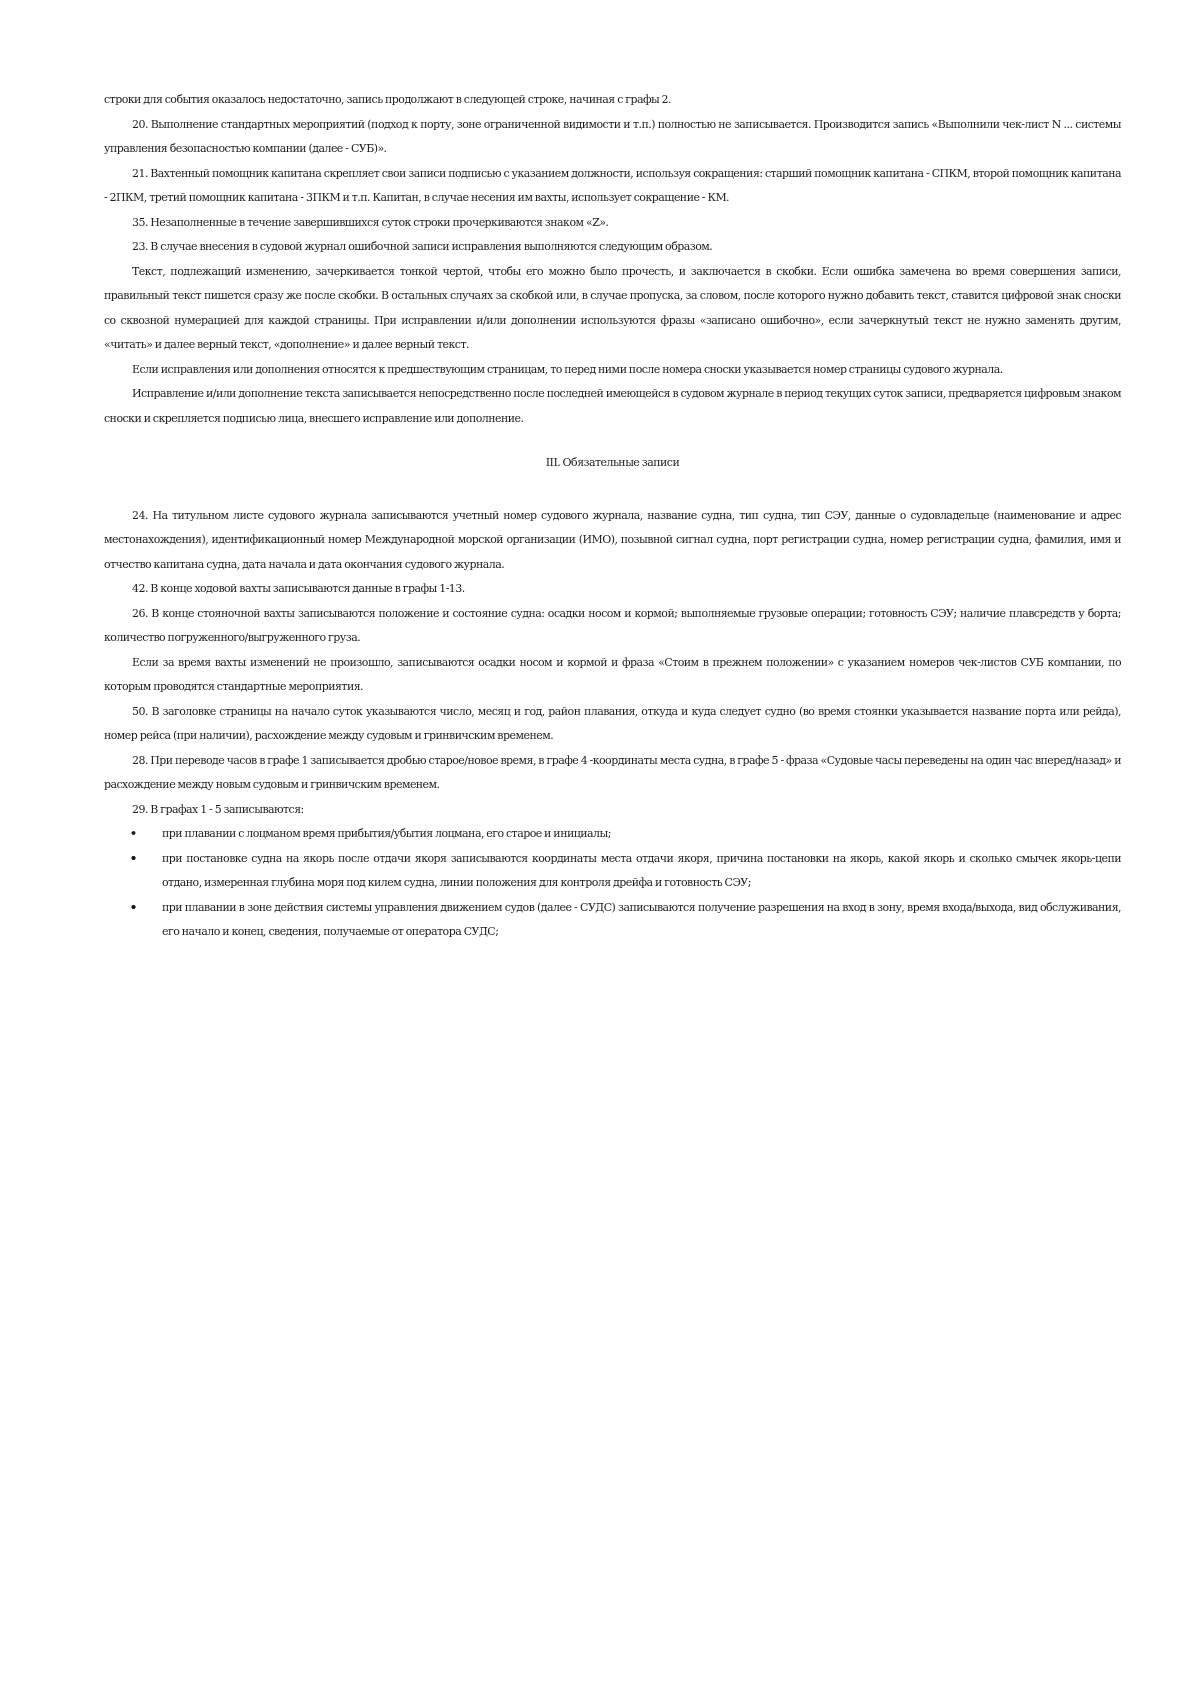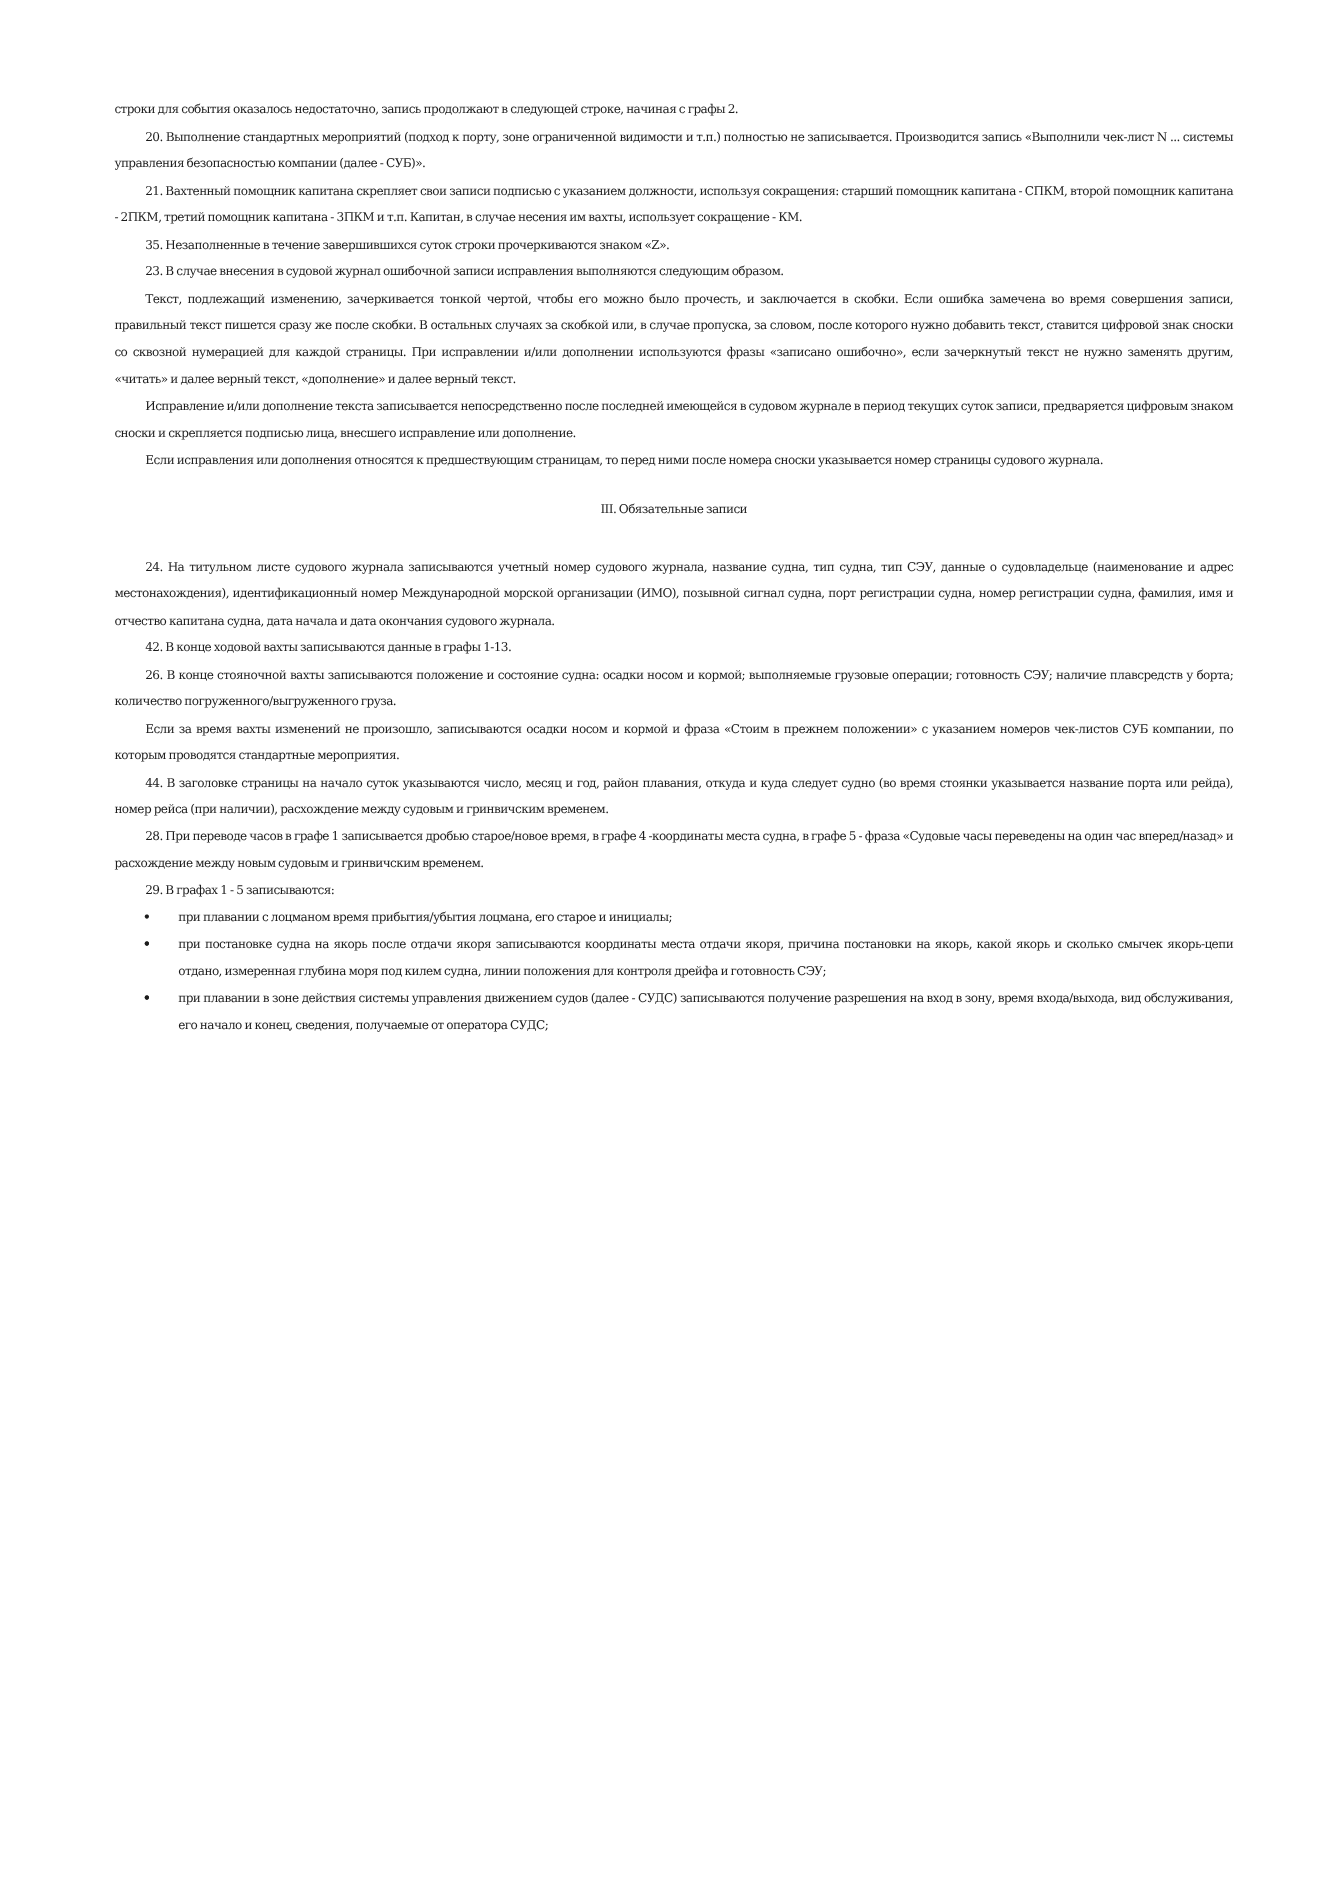--- a/index.html
+++ b/index.html
@@ -20,30 +20,30 @@
 </head>
 <body>
 
 <div class="page">
   <p class="p noindent">строки для события оказалось недостаточно, запись продолжают в следующей строке, начиная с графы 2.</p>
   <p class="p">20. Выполнение стандартных мероприятий (подход к порту, зоне ограниченной видимости и т.п.) полностью не записывается. Производится запись «Выполнили чек-лист N ... системы управления безопасностью компании (далее - СУБ)».</p>
   <p class="p">21. Вахтенный помощник капитана скрепляет свои записи подписью с указанием должности, используя сокращения: старший помощник капитана - СПКМ, второй помощник капитана - 2ПКМ, третий помощник капитана - 3ПКМ и т.п. Капитан, в случае несения им вахты, использует сокращение - КМ.</p>
   <p class="p">35. Незаполненные в течение завершившихся суток строки прочеркиваются знаком «Z».</p>
   <p class="p">23. В случае внесения в судовой журнал ошибочной записи исправления выполняются следующим образом.</p>
   <p class="p">Текст, подлежащий изменению, зачеркивается тонкой чертой, чтобы его можно было прочесть, и заключается в скобки. Если ошибка замечена во время совершения записи, правильный текст пишется сразу же после скобки. В остальных случаях за скобкой или, в случае пропуска, за словом, после которого нужно добавить текст, ставится цифровой знак сноски со сквозной нумерацией для каждой страницы. При исправлении и/или дополнении используются фразы «записано ошибочно», если зачеркнутый текст не нужно заменять другим, «читать» и далее верный текст, «дополнение» и далее верный текст.</p>
+  <p class="p">Если исправления или дополнения относятся к предшествующим страницам, то перед ними после номера сноски указывается номер страницы судового журнала.</p>
   <p class="p">Исправление и/или дополнение текста записывается непосредственно после последней имеющейся в судовом журнале в период текущих суток записи, предваряется цифровым знаком сноски и скрепляется подписью лица, внесшего исправление или дополнение.</p>
-  <p class="p">Если исправления или дополнения относятся к предшествующим страницам, то перед ними после номера сноски указывается номер страницы судового журнала.</p>
 
   <p class="heading">III. Обязательные записи</p>
 
   <p class="p">24. На титульном листе судового журнала записываются учетный номер судового журнала, название судна, тип судна, тип СЭУ, данные о судовладельце (наименование и адрес местонахождения), идентификационный номер Международной морской организации (ИМО), позывной сигнал судна, порт регистрации судна, номер регистрации судна, фамилия, имя и отчество капитана судна, дата начала и дата окончания судового журнала.</p>
   <p class="p">42. В конце ходовой вахты записываются данные в графы 1-13.</p>
   <p class="p">26. В конце стояночной вахты записываются положение и состояние судна: осадки носом и кормой; выполняемые грузовые операции; готовность СЭУ; наличие плавсредств у борта; количество погруженного/выгруженного груза.</p>
   <p class="p">Если за время вахты изменений не произошло, записываются осадки носом и кормой и фраза «Стоим в прежнем положении» с указанием номеров чек-листов СУБ компании, по которым проводятся стандартные мероприятия.</p>
-  <p class="p">44. В заголовке страницы на начало суток указываются число, месяц и год, район плавания, откуда и куда следует судно (во время стоянки указывается название порта или рейда), номер рейса (при наличии), расхождение между судовым и гринвичским временем.</p>
+  <p class="p">50. В заголовке страницы на начало суток указываются число, месяц и год, район плавания, откуда и куда следует судно (во время стоянки указывается название порта или рейда), номер рейса (при наличии), расхождение между судовым и гринвичским временем.</p>
   <p class="p">28. При переводе часов в графе 1 записывается дробью старое/новое время, в графе 4 -координаты места судна, в графе 5 - фраза «Судовые часы переведены на один час вперед/назад» и расхождение между новым судовым и гринвичским временем.</p>
   <p class="p">29. В графах 1 - 5 записываются:</p>
 
   <ul class="bullets">
     <li>
       <span class="bullet">•</span>
       <span>при плавании с лоцманом время прибытия/убытия лоцмана, его старое и инициалы;</span>
     </li>
     <li>
       <span class="bullet">•</span>

